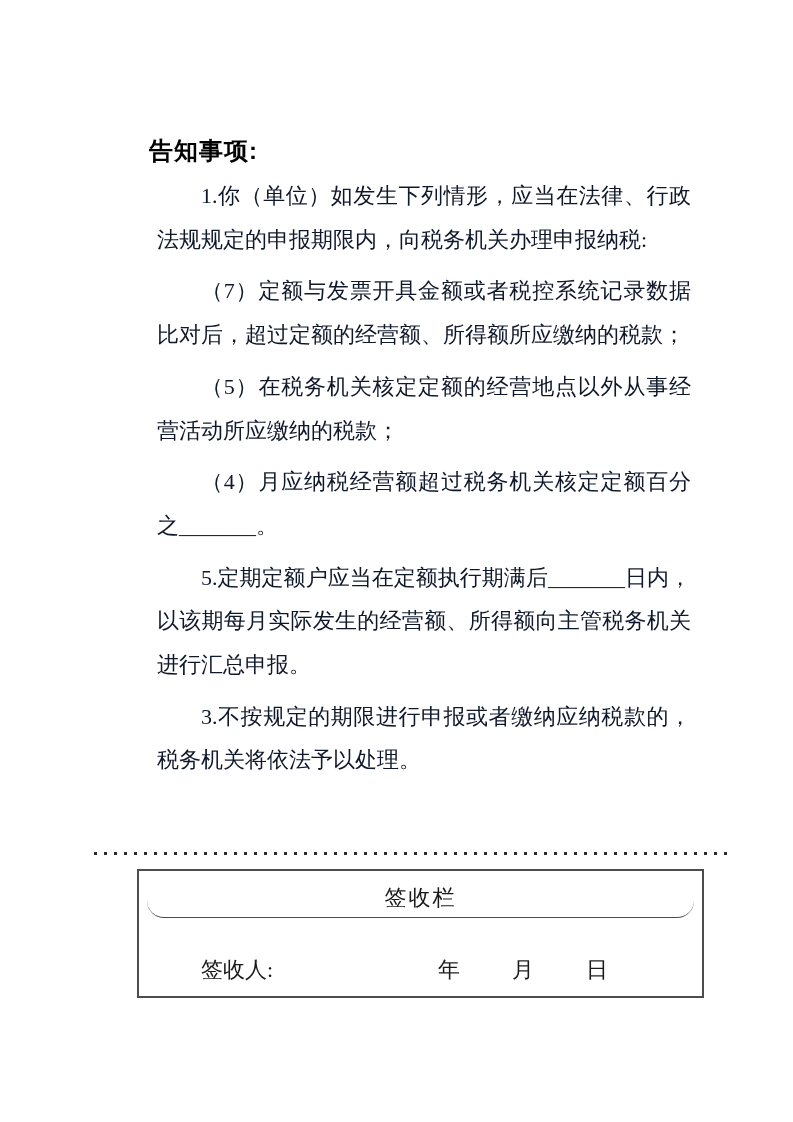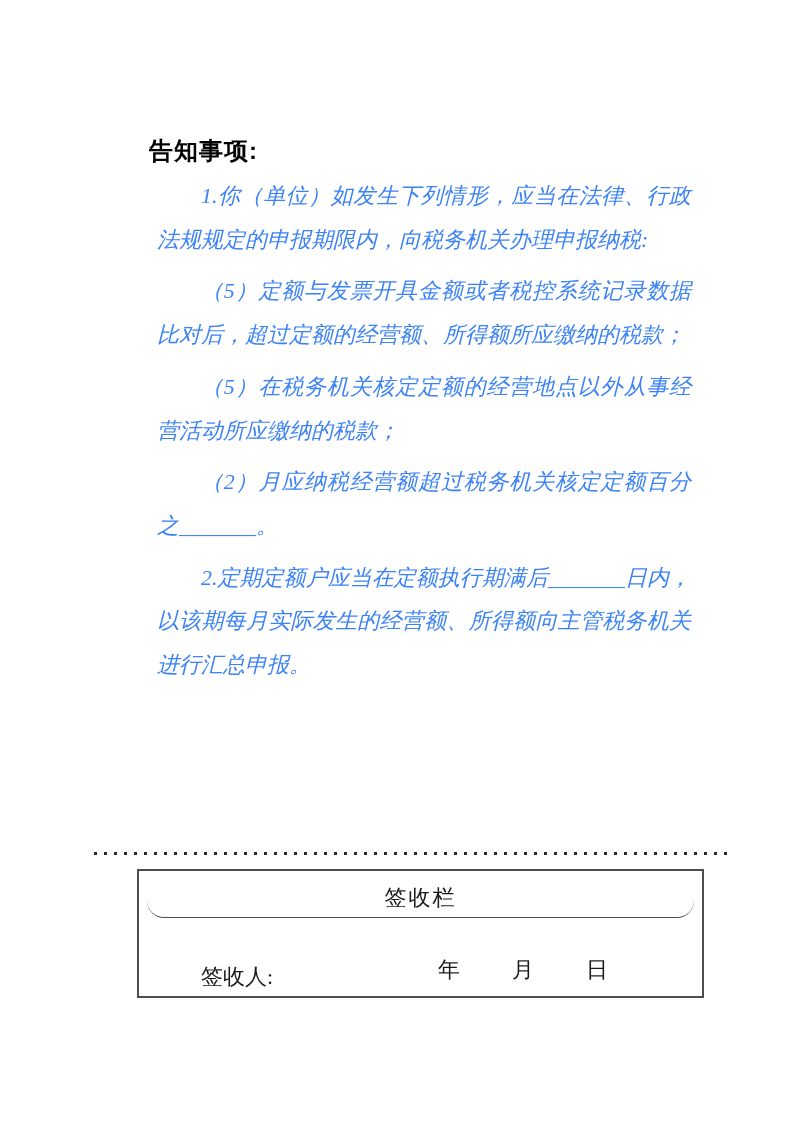--- a/index.html
+++ b/index.html
@@ -26,22 +26,21 @@
     color: #000000;
     letter-spacing: 1px;
     margin-bottom: 8px;
   }
   .paragraphs p {
     font-size: 22px;
     line-height: 43.7px;
     text-align: justify;
     text-justify: inter-ideograph;
     text-indent: 2em;
-    color: #3b82f6;
-    font-style: italic;
+    color: #0f172a;
   }
   .dotted-line {
     position: absolute;
     left: 70px;
     top: 828px;
     width: 640px;
     height: 3px;
     background: repeating-linear-gradient(90deg, #2a2a2a 0 3px, transparent 3px 10px);
   }
   .sign-box {
@@ -64,21 +63,21 @@
     color: #1a1a1a;
     border-radius: 17px;
   }
   .sign-box-body {
     position: relative;
     height: 83px;
   }
   .signer-label {
     position: absolute;
     left: 46px;
-    top: 28px;
+    top: 21px;
   }
   .date-line {
     position: absolute;
     right: 70px;
     bottom: 8px;
     display: flex;
     gap: 36px;
   }
   .page-number {
     position: absolute;
@@ -91,24 +90,25 @@
     font-weight: bold;
   }
 </style>
 </head>
 <body>
 
 <div class="doc-content">
   <div class="heading">告知事项:</div>
   <div class="paragraphs">
     <p>1.你（单位）如发生下列情形，应当在法律、行政法规规定的申报期限内，向税务机关办理申报纳税:</p>
-    <p>（5）定额与发票开具金额或者税控系统记录数据比对后，超过定额的经营额、所得额所应缴纳的税款；</p>
+    <p>（7）定额与发票开具金额或者税控系统记录数据比对后，超过定额的经营额、所得额所应缴纳的税款；</p>
     <p>（5）在税务机关核定定额的经营地点以外从事经营活动所应缴纳的税款；</p>
-    <p>（2）月应纳税经营额超过税务机关核定定额百分之_______。</p>
-    <p>2.定期定额户应当在定额执行期满后_______日内，以该期每月实际发生的经营额、所得额向主管税务机关进行汇总申报。</p>
+    <p>（4）月应纳税经营额超过税务机关核定定额百分之_______。</p>
+    <p>5.定期定额户应当在定额执行期满后_______日内，以该期每月实际发生的经营额、所得额向主管税务机关进行汇总申报。</p>
+    <p>3.不按规定的期限进行申报或者缴纳应纳税款的，税务机关将依法予以处理。</p>
   </div>
 </div>
 
 <div class="dotted-line"></div>
 
 <div class="sign-box">
   <div class="sign-box-header">签收栏</div>
   <div class="sign-box-body">
     <span class="signer-label">签收人:</span>
     <div class="date-line">

